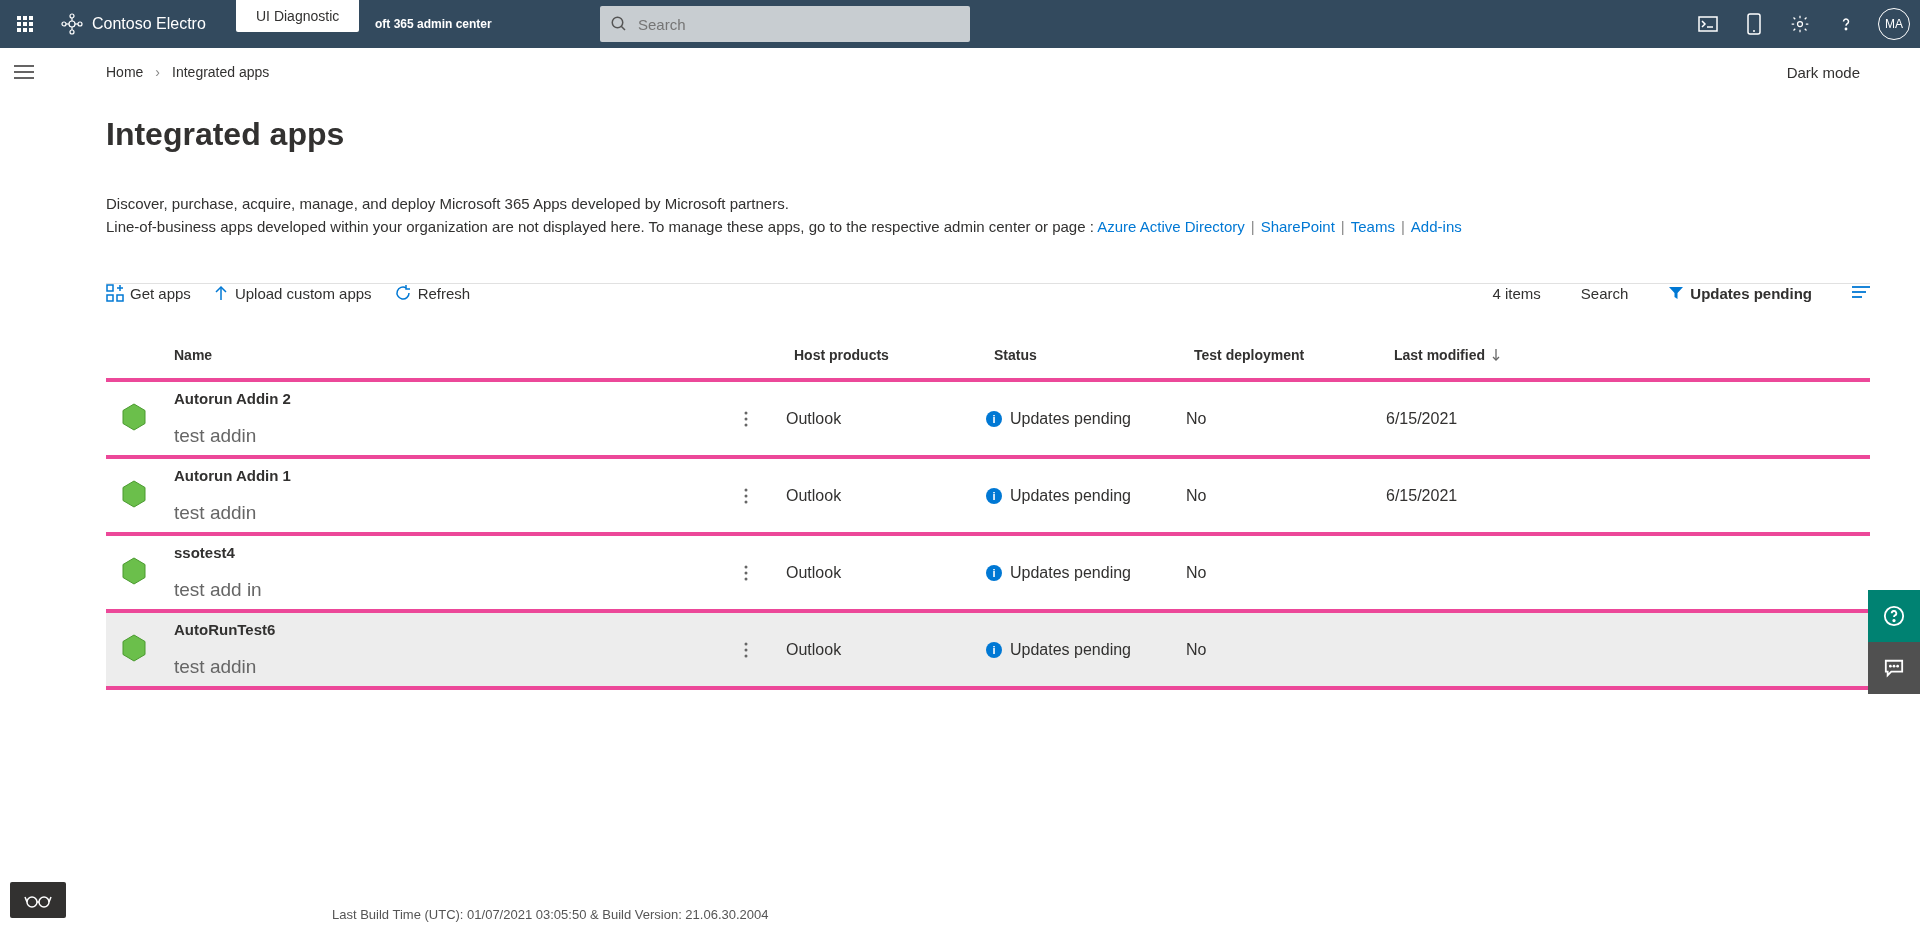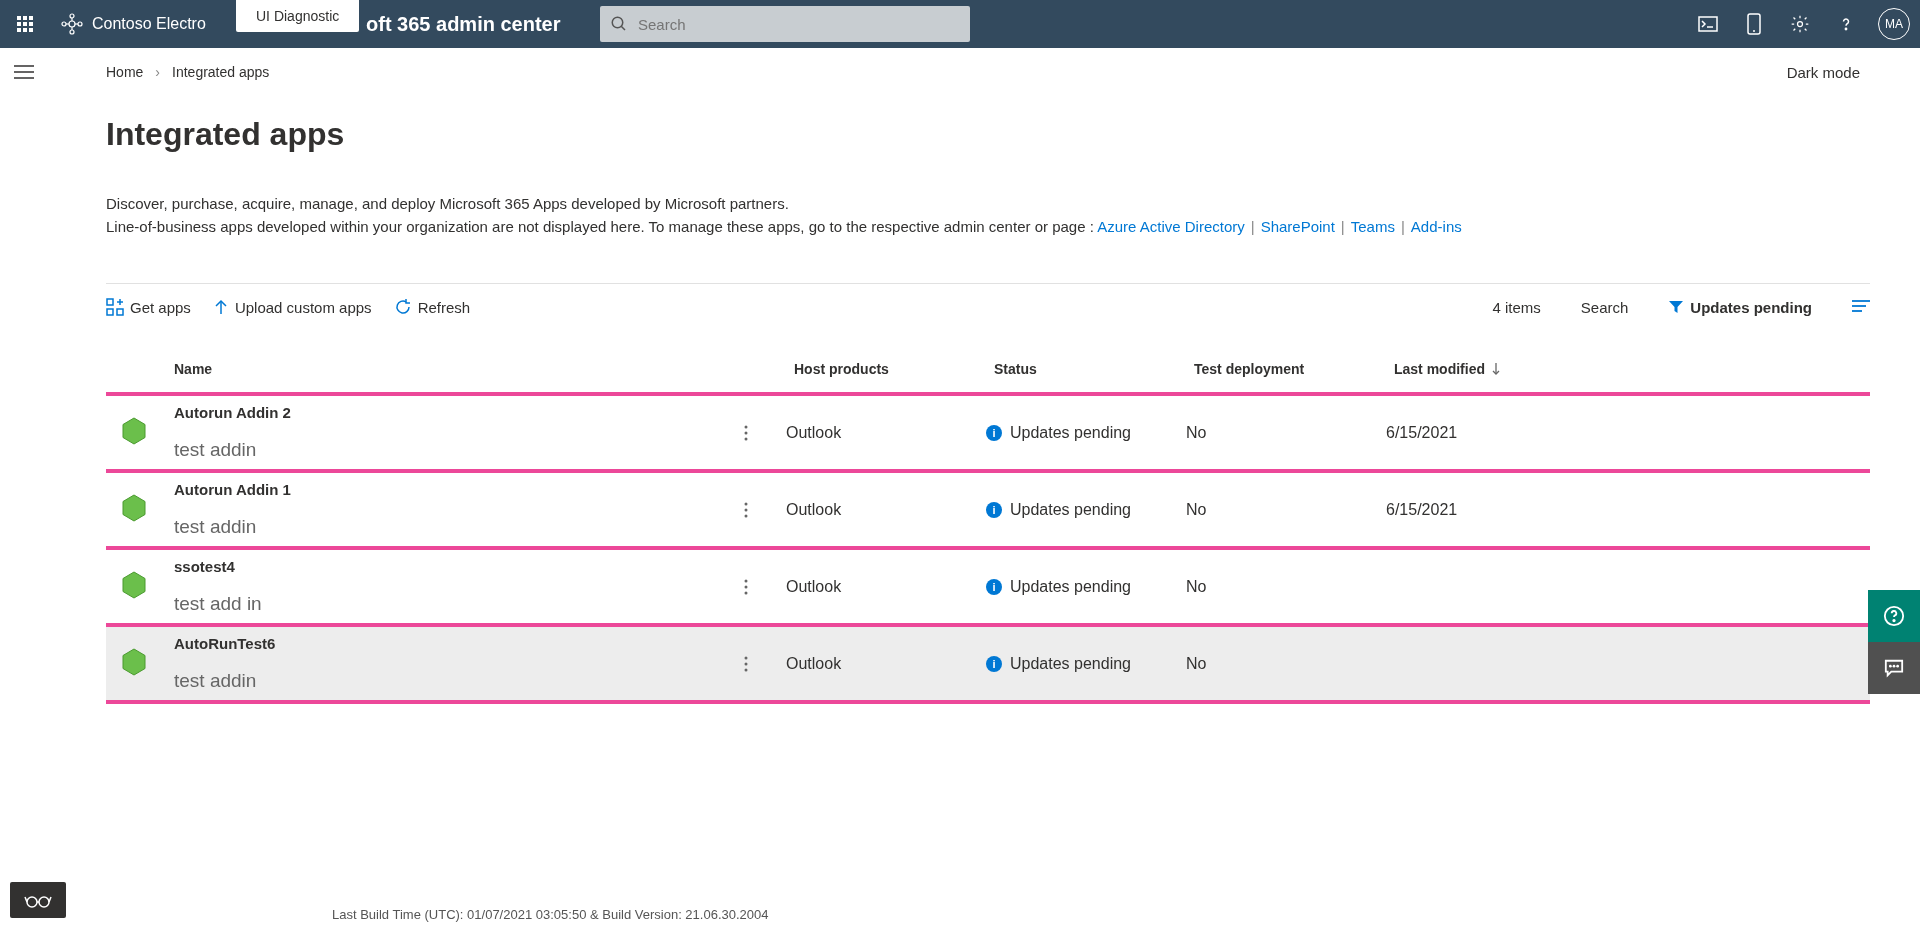--- a/index.html
+++ b/index.html
@@ -7,21 +7,21 @@
 
 
 .header { background: #334a5e; height: 48px; display: flex; align-items: center; color: #fff; position: relative; }
 .waffle { width: 50px; height: 50px; display: flex; align-items: center; justify-content: center; cursor: pointer; }
 .waffle-grid { display: grid; grid-template-columns: repeat(3, 4px); grid-template-rows: repeat(3, 4px); gap: 2px; }
 .waffle-grid span { background: #fff; }
 .org-logo { margin-left: 10px; display: flex; align-items: center; gap: 8px; }
 .org-icon { width: 24px; height: 24px; }
 .org-name { font-size: 16px; white-space: nowrap; }
 .ui-diag-tab { position: absolute; left: 236px; top: 0; background: #fff; color: #323130; padding: 8px 20px; font-size: 14px; border-radius: 0 0 2px 2px; }
-.product-name { position: absolute; left: 366px; font-size: 20px; font-weight: 600; }
+.product-name { position: absolute; left: 375px; font-size: 12px; font-weight: 600; }
 .search-box { position: absolute; left: 600px; background: #c8cdd1; height: 36px; width: 370px; display: flex; align-items: center; border-radius: 2px; }
 .search-box svg { margin: 0 10px; }
 .search-box input { background: transparent; border: none; outline: none; font-size: 15px; color: #555; flex: 1; }
 .header-right { position: absolute; right: 10px; display: flex; align-items: center; gap: 2px; }
 .hdr-icon { width: 44px; height: 44px; display: flex; align-items: center; justify-content: center; cursor: pointer; }
 .avatar { width: 32px; height: 32px; border: 1px solid #fff; border-radius: 50%; display: flex; align-items: center; justify-content: center; font-size: 12px; margin-left: 8px; }
 
 
 .subhead { height: 48px; display: flex; align-items: center; }
 .hamburger { width: 48px; height: 48px; display: flex; align-items: center; justify-content: center; cursor: pointer; }
@@ -31,21 +31,21 @@
 .breadcrumb-row { display: flex; align-items: center; justify-content: space-between; padding-right: 60px; height: 28px; margin-top: -38px; }
 .breadcrumb { display: flex; align-items: center; gap: 12px; font-size: 14px; }
 .breadcrumb a { color: #323130; text-decoration: none; }
 .breadcrumb .sep { color: #888; }
 .darkmode { font-size: 15px; color: #323130; cursor: pointer; }
 .page-title { font-size: 32px; font-weight: 600; margin-top: 30px; }
 .desc { margin-top: 40px; font-size: 15px; line-height: 1.5; max-width: 1420px; }
 .desc a { color: #0078d4; text-decoration: none; }
 .desc .pipe { color: #888; margin: 0 6px; }
 
-.toolbar-wrap { border-top: 1px solid #e1e1e1; margin-top: 45px; padding-top: 14px; display: flex; align-items: center; margin-right: 50px; }
+.toolbar-wrap { border-top: 1px solid #e1e1e1; margin-top: 45px; display: flex; align-items: center; margin-right: 50px; }
 .toolbar-left { display: flex; gap: 22px; }
 .tb-btn { display: flex; align-items: center; gap: 6px; font-size: 15px; cursor: pointer; color: #323130; }
 .tb-btn svg { color: #0078d4; }
 .toolbar-right { margin-left: auto; display: flex; align-items: center; gap: 40px; font-size: 15px; }
 .filter-active { display: flex; align-items: center; gap: 6px; font-weight: 600; color: #323130; }
 .filter-active svg { color: #0078d4; }
 .filter-menu svg { color: #0078d4; }
 
 
 .table { margin-top: 30px; margin-right: 50px; }

